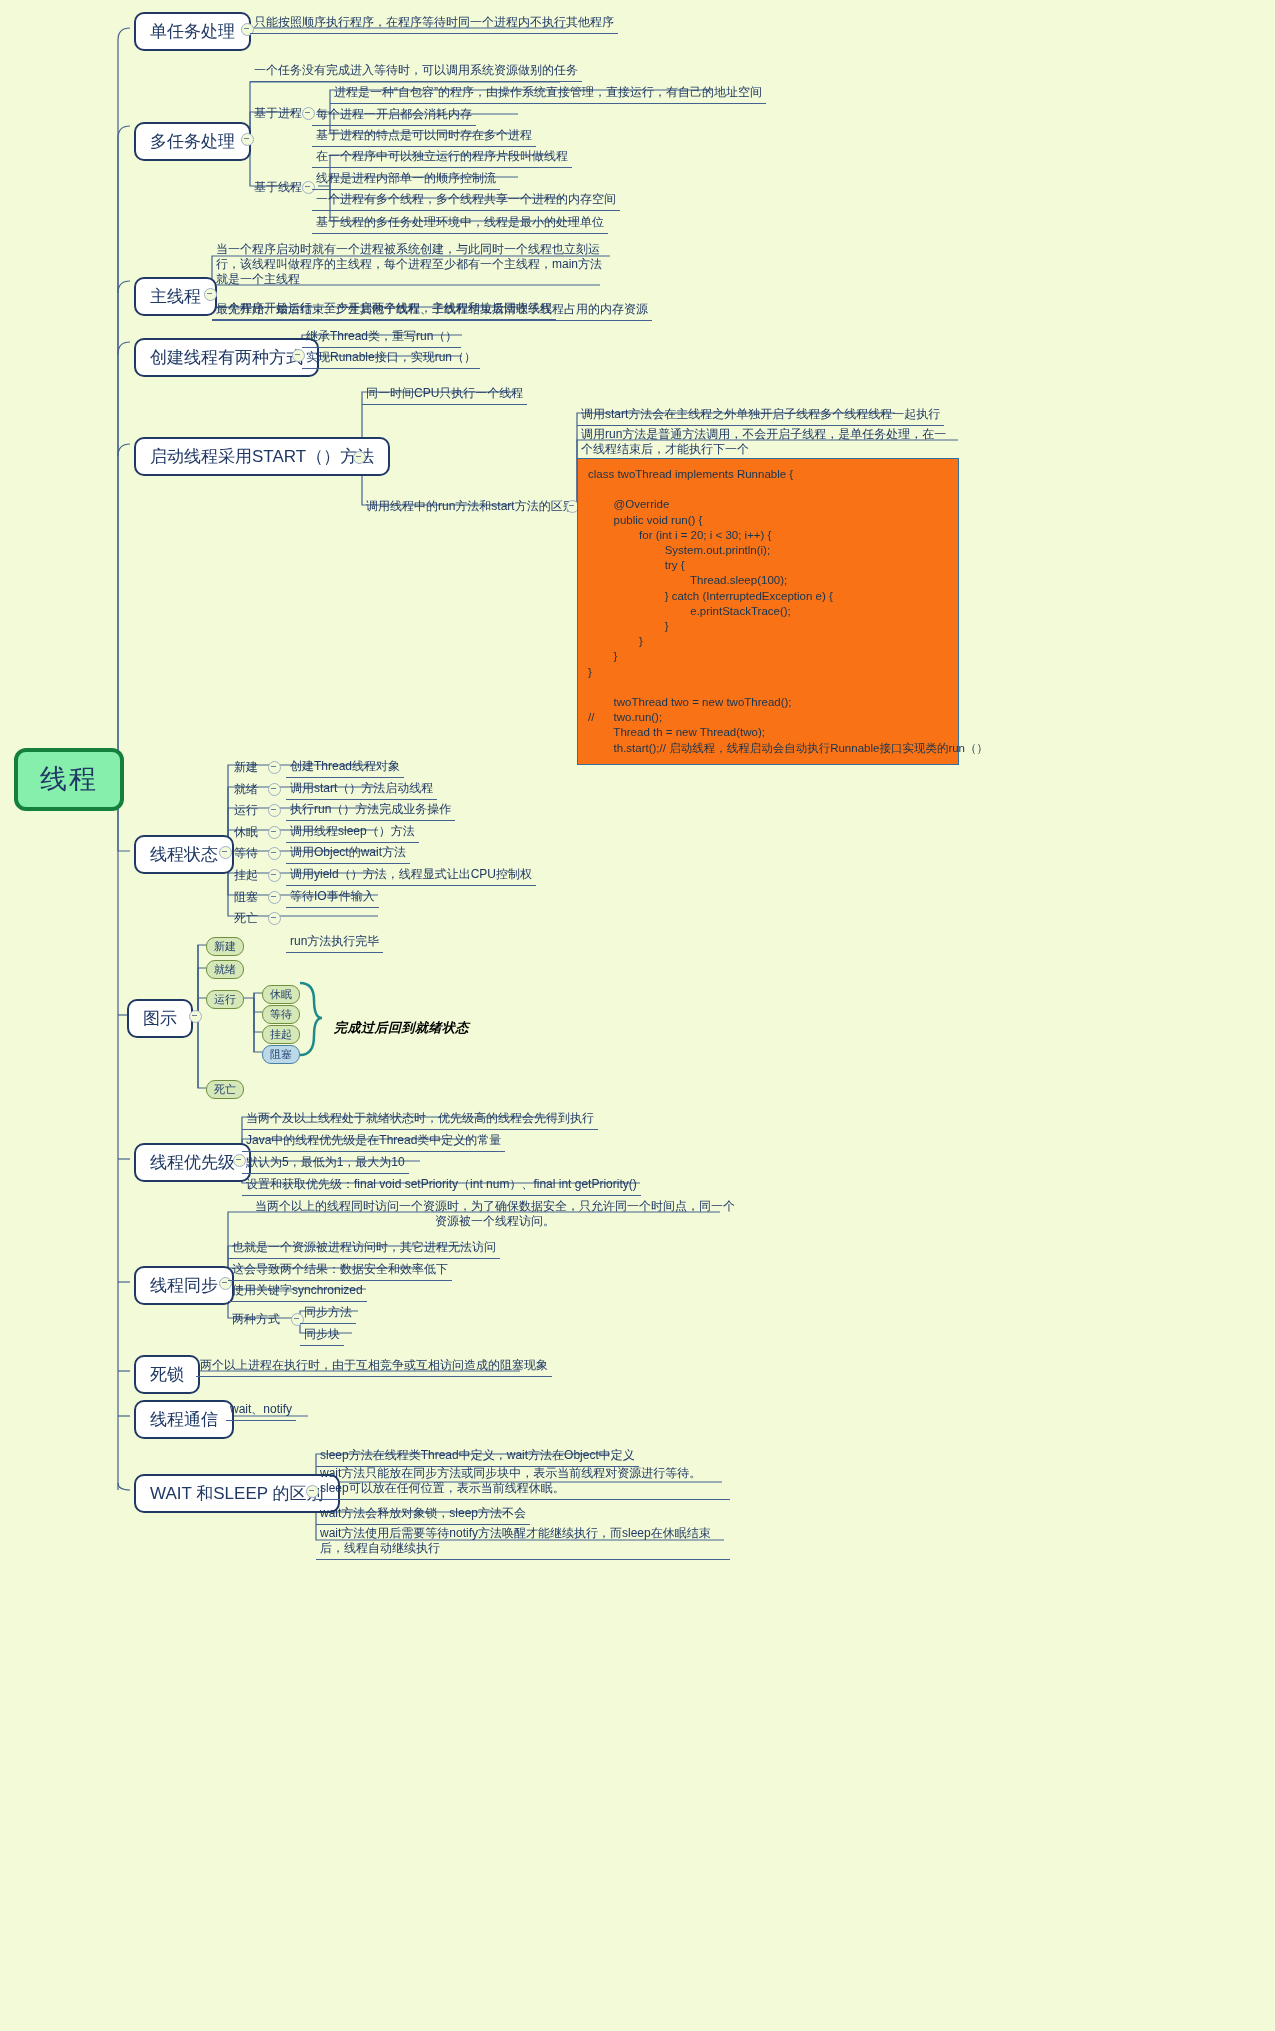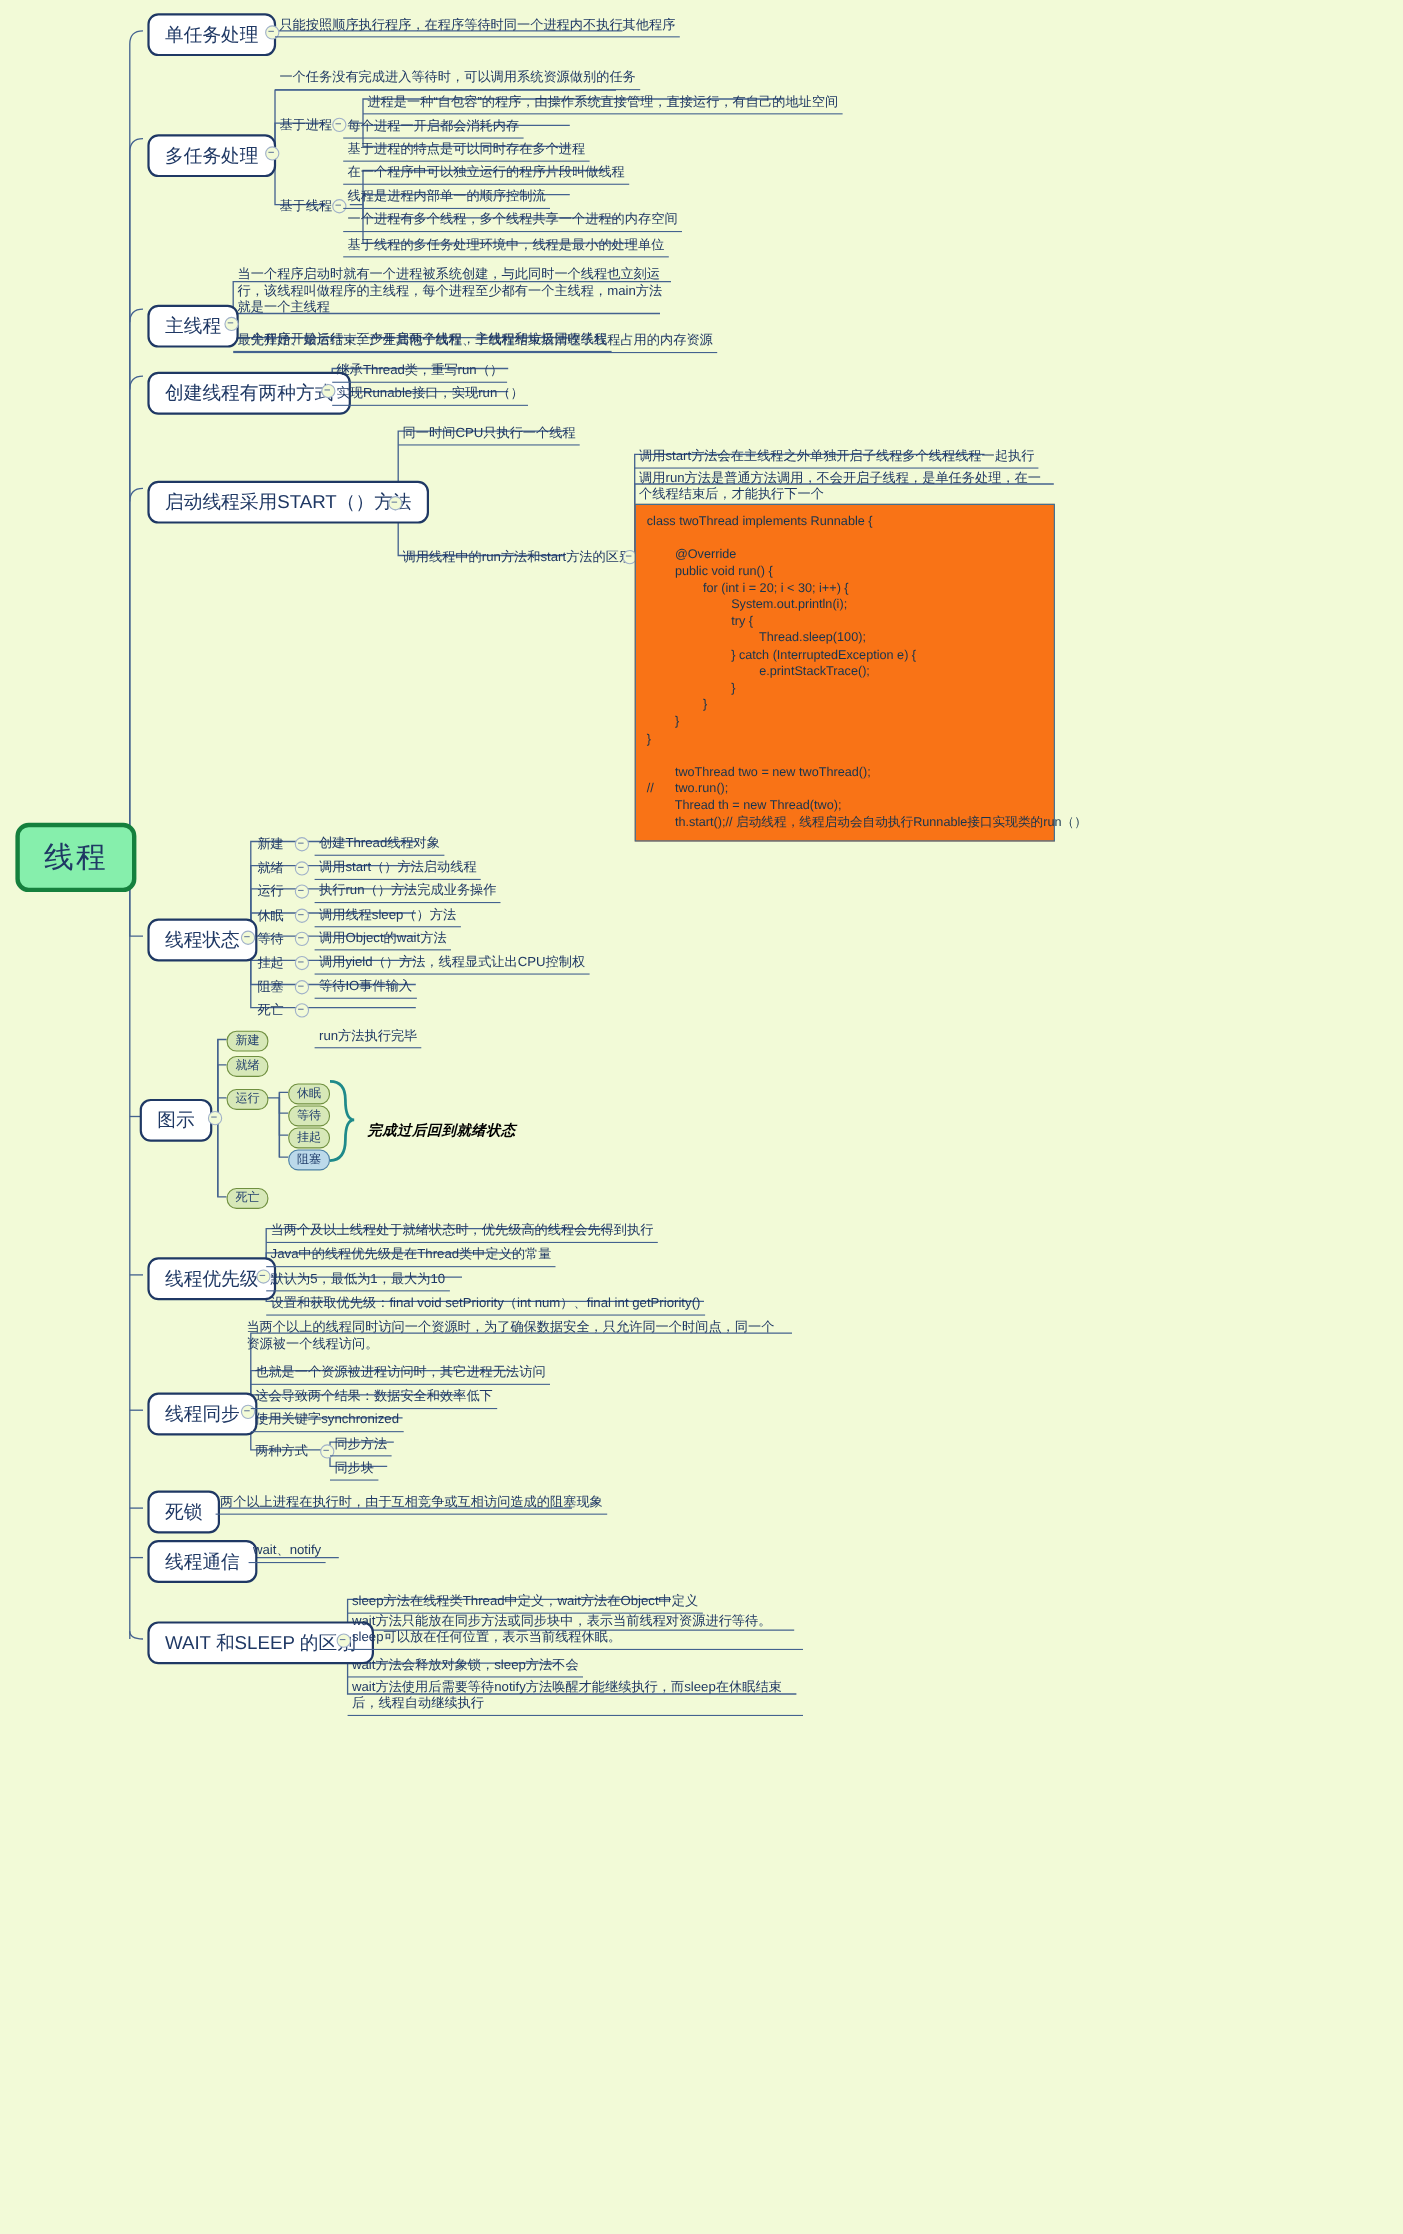--- a/index.html
+++ b/index.html
@@ -277,21 +277,21 @@
 
   <div class="node lvl1" style="left:134px;top:1143px;">线程优先级</div>
   <div class="tog" style="left:233px;top:1154px;"></div>
   <div class="node leaf" style="left:242px;top:1109px;">当两个及以上线程处于就绪状态时，优先级高的线程会先得到执行</div>
   <div class="node leaf" style="left:242px;top:1131px;">Java中的线程优先级是在Thread类中定义的常量</div>
   <div class="node leaf" style="left:242px;top:1153px;">默认为5，最低为1，最大为10</div>
   <div class="node leaf" style="left:242px;top:1175px;">设置和获取优先级：final void setPriority（int num）、final int getPriority()</div>
 
   <div class="node lvl1" style="left:134px;top:1266px;">线程同步</div>
   <div class="tog" style="left:219px;top:1277px;"></div>
-  <div class="node leaf multi" style="left:220px;top:1197px;width:498px;border-bottom:none;">当两个以上的线程同时访问一个资源时，为了确保数据安全，只允许同一个时间点，同一个资源被一个线程访问。</div>
+  <div class="node leaf multi" style="left:246px;top:1197px;width:498px;border-bottom:none;text-align:center;">当两个以上的线程同时访问一个资源时，为了确保数据安全，只允许同一个时间点，同一个资源被一个线程访问。</div>
   <div class="node leaf" style="left:228px;top:1238px;">也就是一个资源被进程访问时，其它进程无法访问</div>
   <div class="node leaf" style="left:228px;top:1260px;">这会导致两个结果：数据安全和效率低下</div>
   <div class="node leaf" style="left:228px;top:1281px;">使用关键字synchronized</div>
   <div class="node plain" style="left:228px;top:1310px;text-align:right;">两种方式</div>
   <div class="tog" style="left:291px;top:1313px;"></div>
   <div class="node leaf" style="left:300px;top:1303px;">同步方法</div>
   <div class="node leaf" style="left:300px;top:1325px;">同步块</div>
 
   <div class="node lvl1" style="left:134px;top:1355px;">死锁</div>
   <div class="node leaf" style="left:196px;top:1356px;">两个以上进程在执行时，由于互相竞争或互相访问造成的阻塞现象</div>

